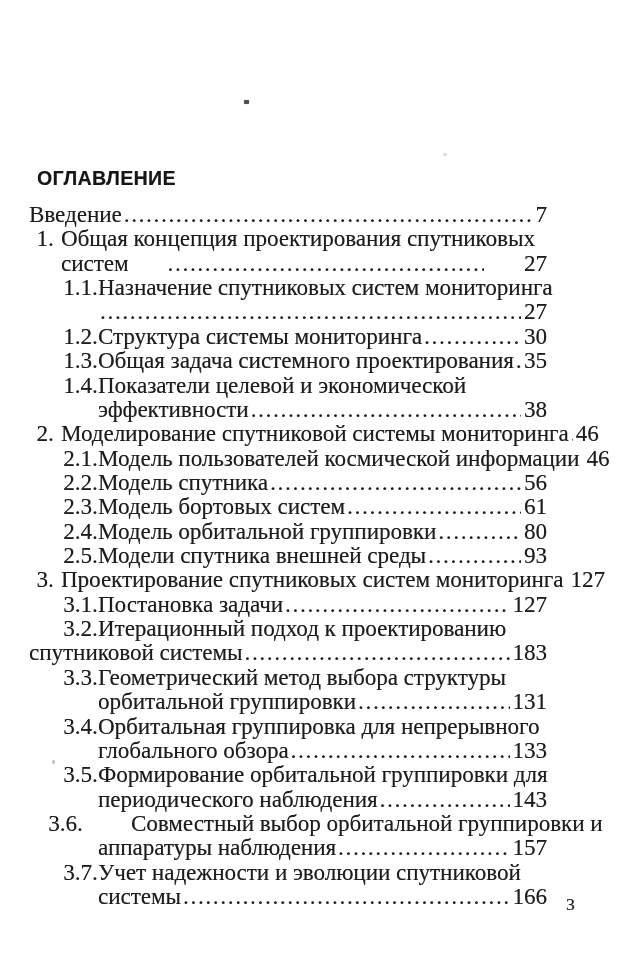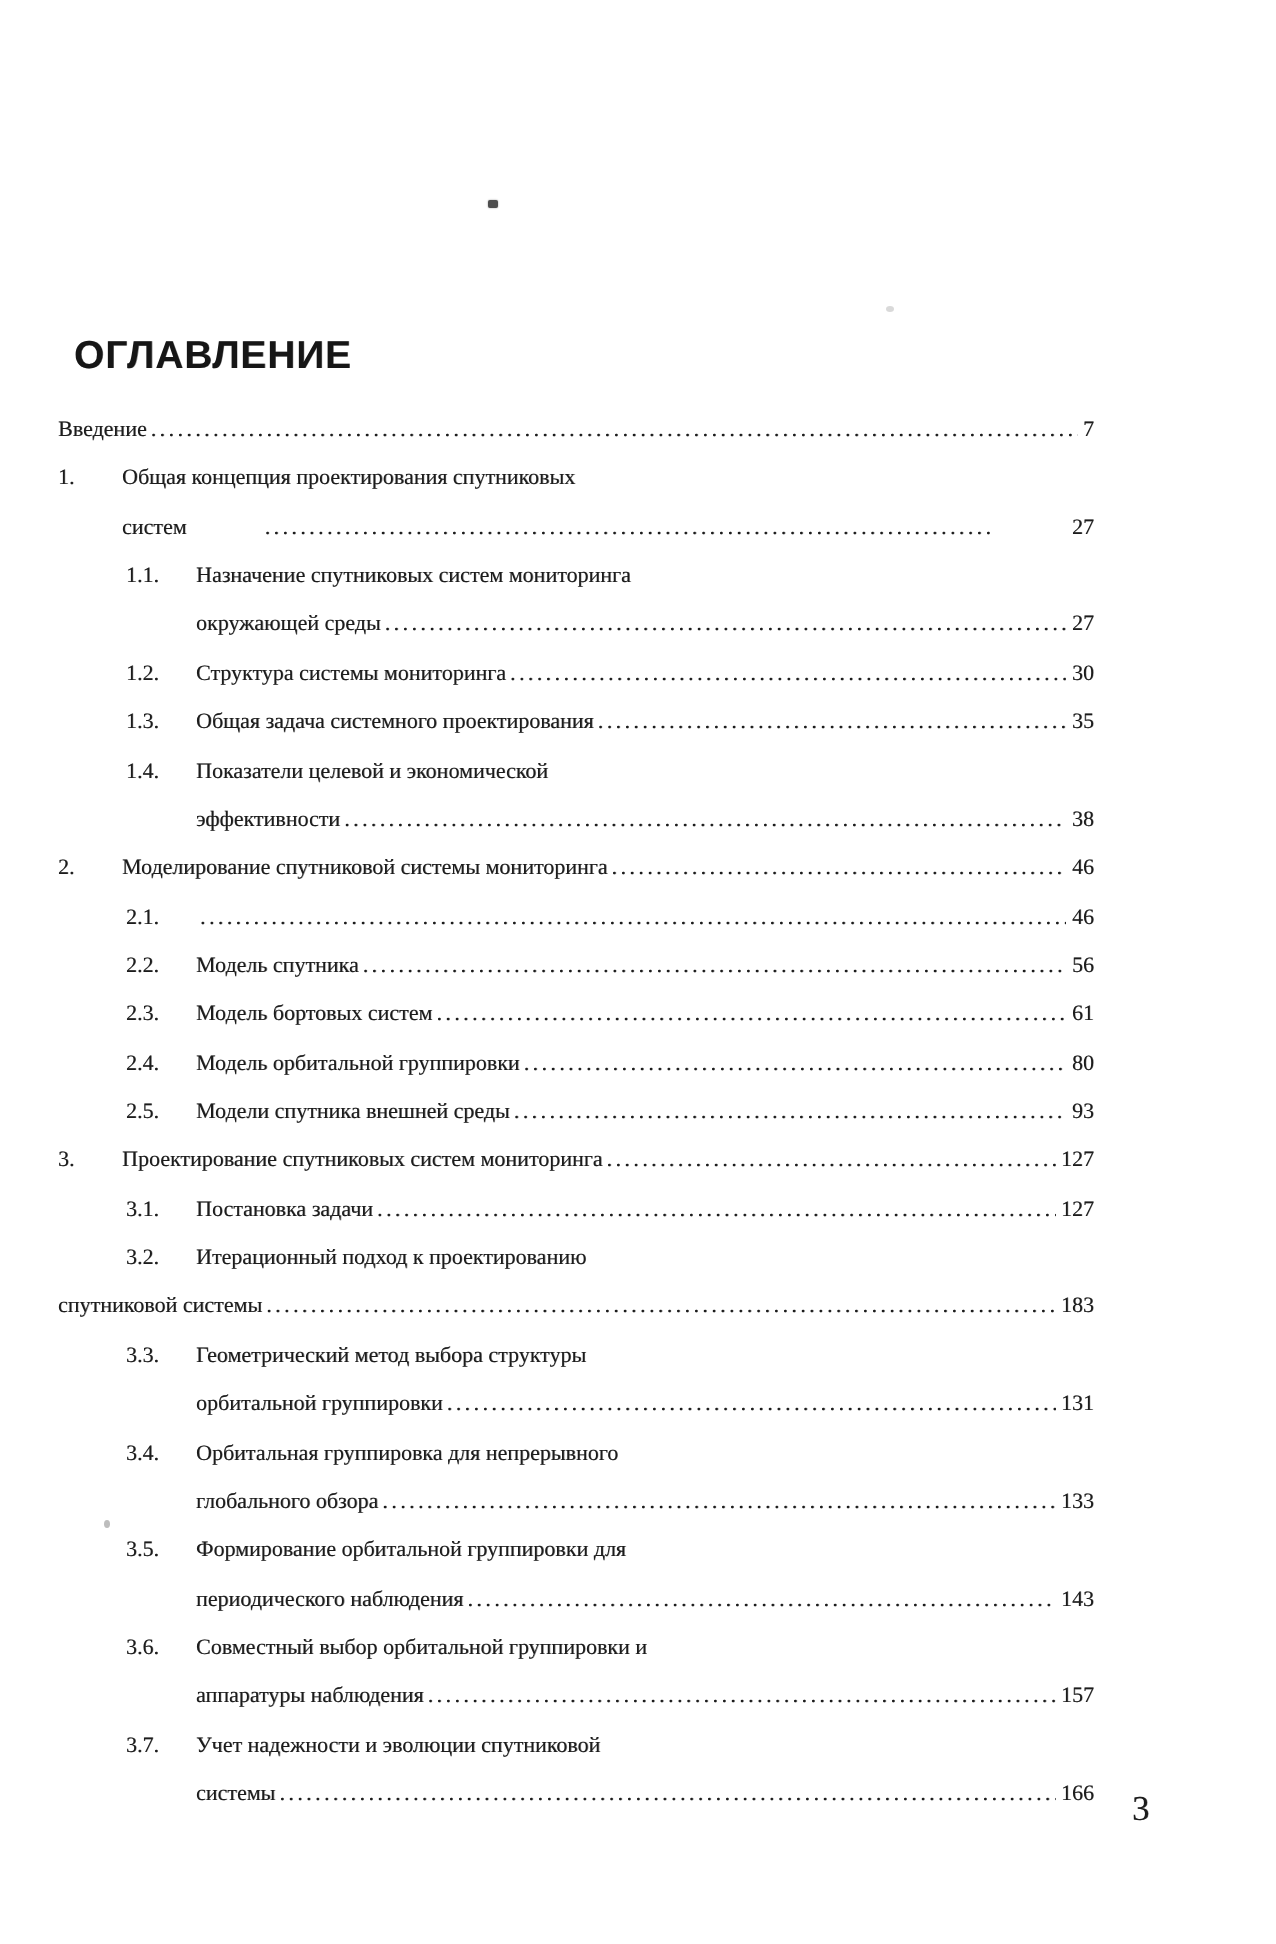--- a/index.html
+++ b/index.html
@@ -24,23 +24,24 @@
     font-size: 19.5px;
     line-height: 22px;
     letter-spacing: 0.4px;
     color: #161616;
     text-shadow: 0.3px 0.2px 0 rgba(20,20,20,0.45);
   }
   .toc {
     position: absolute;
     left: 29px; top: 203px;
     width: 518px;
-    font-size: 11px;
+    font-size: 23px;
     color: #1c1c1c;
     text-shadow: 0.3px 0.2px 0 rgba(20,20,20,0.5);
+    text-align: center;
   }
   .row {
     display: flex;
     align-items: baseline;
     height: 24.36px;
     line-height: 24.36px;
     white-space: nowrap;
   }
   .num  { flex: 0 0 auto; }
   .txt  { flex: 0 0 auto; }
@@ -84,21 +85,20 @@
       <div class="row" style="margin-left: 32px; gap: 37px;">
         <span class="txt">систем</span>
         <span class="dots">............................................................................................................................................................................................................................</span>
         <span class="pg">27</span>
       </div>
       <div class="row" style="margin-left: 34px;">
         <span class="num" style="width: 35px;">1.1.</span>
         <span class="txt">Назначение спутниковых систем мониторинга</span>
       </div>
       <div class="row" style="margin-left: 69px;">
-        <span class="txt">окружающей среды</span>
         <span class="dots">............................................................................................................................................................................................................................</span>
         <span class="pg">27</span>
       </div>
       <div class="row" style="margin-left: 34px;">
         <span class="num" style="width: 35px;">1.2.</span>
         <span class="txt">Структура системы мониторинга </span>
         <span class="dots">............................................................................................................................................................................................................................</span>
         <span class="pg">30</span>
       </div>
       <div class="row" style="margin-left: 34px;">
@@ -117,20 +117,21 @@
         <span class="pg">38</span>
       </div>
       <div class="row" style="margin-left: 0px;">
         <span class="num" style="width: 32px;">2.</span>
         <span class="txt">Моделирование спутниковой системы мониторинга</span>
         <span class="dots">............................................................................................................................................................................................................................</span>
         <span class="pg">46</span>
       </div>
       <div class="row" style="margin-left: 34px;">
         <span class="num" style="width: 35px;">2.1.</span>
+        <span class="txt">Модель пользователей космической информации</span>
         <span class="dots">............................................................................................................................................................................................................................</span>
         <span class="pg">46</span>
       </div>
       <div class="row" style="margin-left: 34px;">
         <span class="num" style="width: 35px;">2.2.</span>
         <span class="txt">Модель спутника </span>
         <span class="dots">............................................................................................................................................................................................................................</span>
         <span class="pg">56</span>
       </div>
       <div class="row" style="margin-left: 34px;">
@@ -192,21 +193,21 @@
       </div>
       <div class="row" style="margin-left: 34px;">
         <span class="num" style="width: 35px;">3.5.</span>
         <span class="txt">Формирование орбитальной группировки для</span>
       </div>
       <div class="row" style="margin-left: 69px;">
         <span class="txt">периодического наблюдения </span>
         <span class="dots">............................................................................................................................................................................................................................</span>
         <span class="pg">143</span>
       </div>
-      <div class="row" style="margin-left: 34px;">
+      <div class="row" style="margin-left: 19px; gap: 48px;">
         <span class="num" style="width: 35px;">3.6.</span>
         <span class="txt">Совместный выбор орбитальной группировки и</span>
       </div>
       <div class="row" style="margin-left: 69px;">
         <span class="txt">аппаратуры наблюдения</span>
         <span class="dots">............................................................................................................................................................................................................................</span>
         <span class="pg">157</span>
       </div>
       <div class="row" style="margin-left: 34px;">
         <span class="num" style="width: 35px;">3.7.</span>

